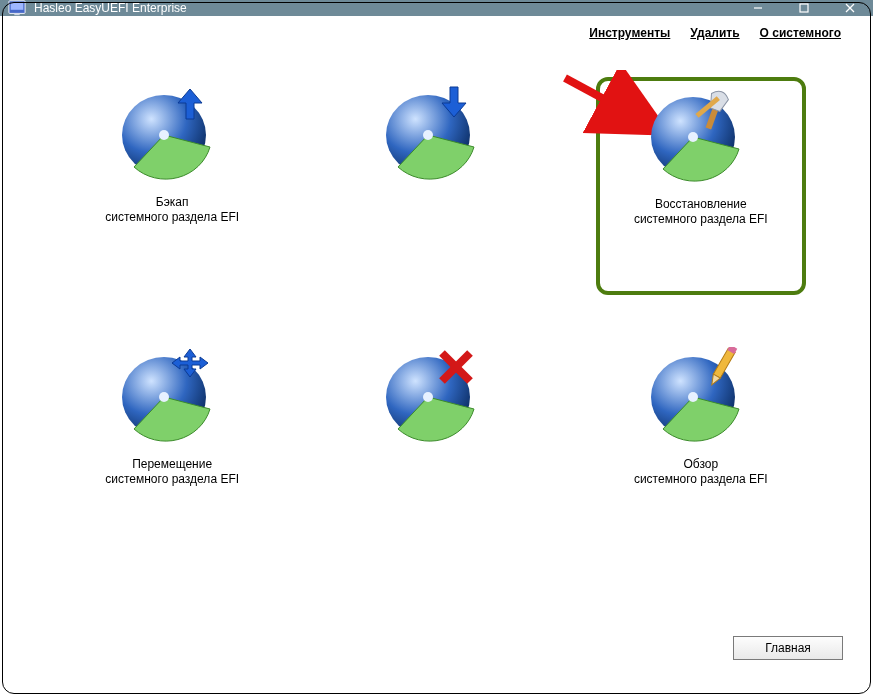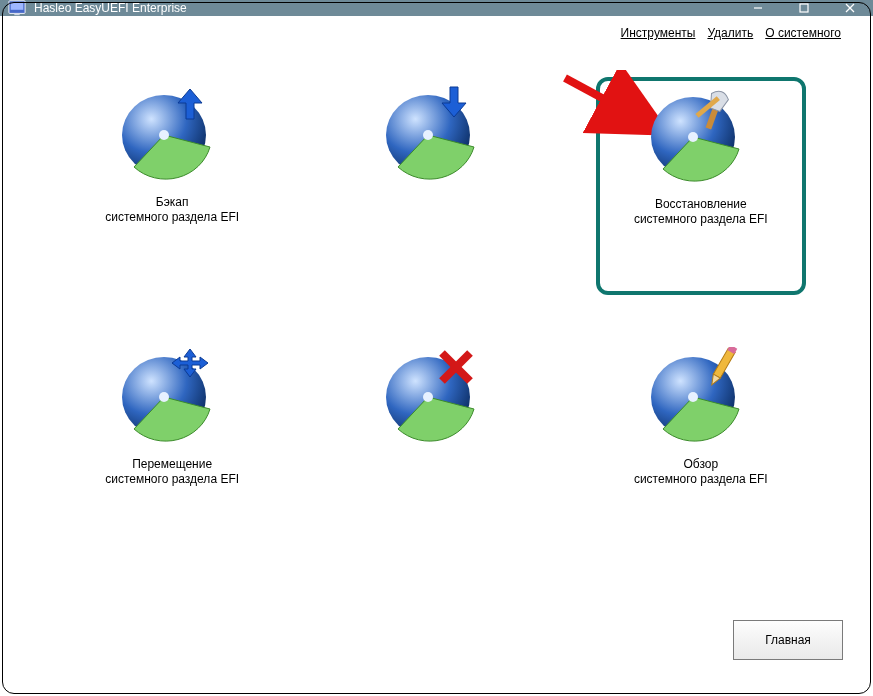--- a/index.html
+++ b/index.html
@@ -40,21 +40,21 @@
   .logo-dev{
     width:34px;height:30px;
   }
   .brand{
     font-size:24px; font-weight:800; color:#1a2bd6; letter-spacing:.5px;
   }
   .edition{
     font-size:18px; font-style:italic; color:#1d2fdd; margin-left:6px;
     font-family:"Times New Roman", serif; font-weight:500;
   }
-  .menus{ margin-left:auto; display:flex; gap:12px; padding-right:6px; }
+  .menus{ margin-left:auto; display:flex; gap:20px; padding-right:6px;font-weight:bold; }
   .menus a{
     color:#000; text-decoration:none; font-size:12px;
     border-bottom:1px solid transparent;
   }
   .menus a .u{ text-decoration:underline; }
   .grid{
     padding:44px 50px 0 50px;
     display:grid;
     grid-template-columns: repeat(3, 1fr);
     grid-template-rows: repeat(2, 210px);
@@ -67,36 +67,36 @@
     display:flex; flex-direction:column; align-items:center;
     text-align:center;
     cursor:pointer;
   }
   .tile .pic{ width:120px; height:100px; position:relative; }
   .tile .lbl{
     margin-top:10px; font-size:12px; line-height:15px;
   }
   .tile .lbl span{display:block;}
   .highlight{
-    border:4px solid #0f766e;
+    border:4px solid #4d7c0f;
     border-radius:12px;
     padding:6px 8px 10px 8px;
     margin-top:-8px;
     margin-left:-8px; margin-right:-8px;
   }
   .arrow{
     position:absolute;
     left:560px; top:70px;
     width:130px;height:80px;
     pointer-events:none;
   }
   .main-btn{
     position:absolute;
     right:30px; bottom:36px;
-    width:110px; height:40px;
+    width:110px; height:24px;
     border:1px solid #7a7a7a;
     background:linear-gradient(#fdfdfd,#e9e9e9);
     font-size:12px;
     display:flex;align-items:center;justify-content:center;
     cursor:pointer;
   }
   .round-border{
     border:1px solid #000;
     border-radius:12px;
     position:absolute; inset:2px;

